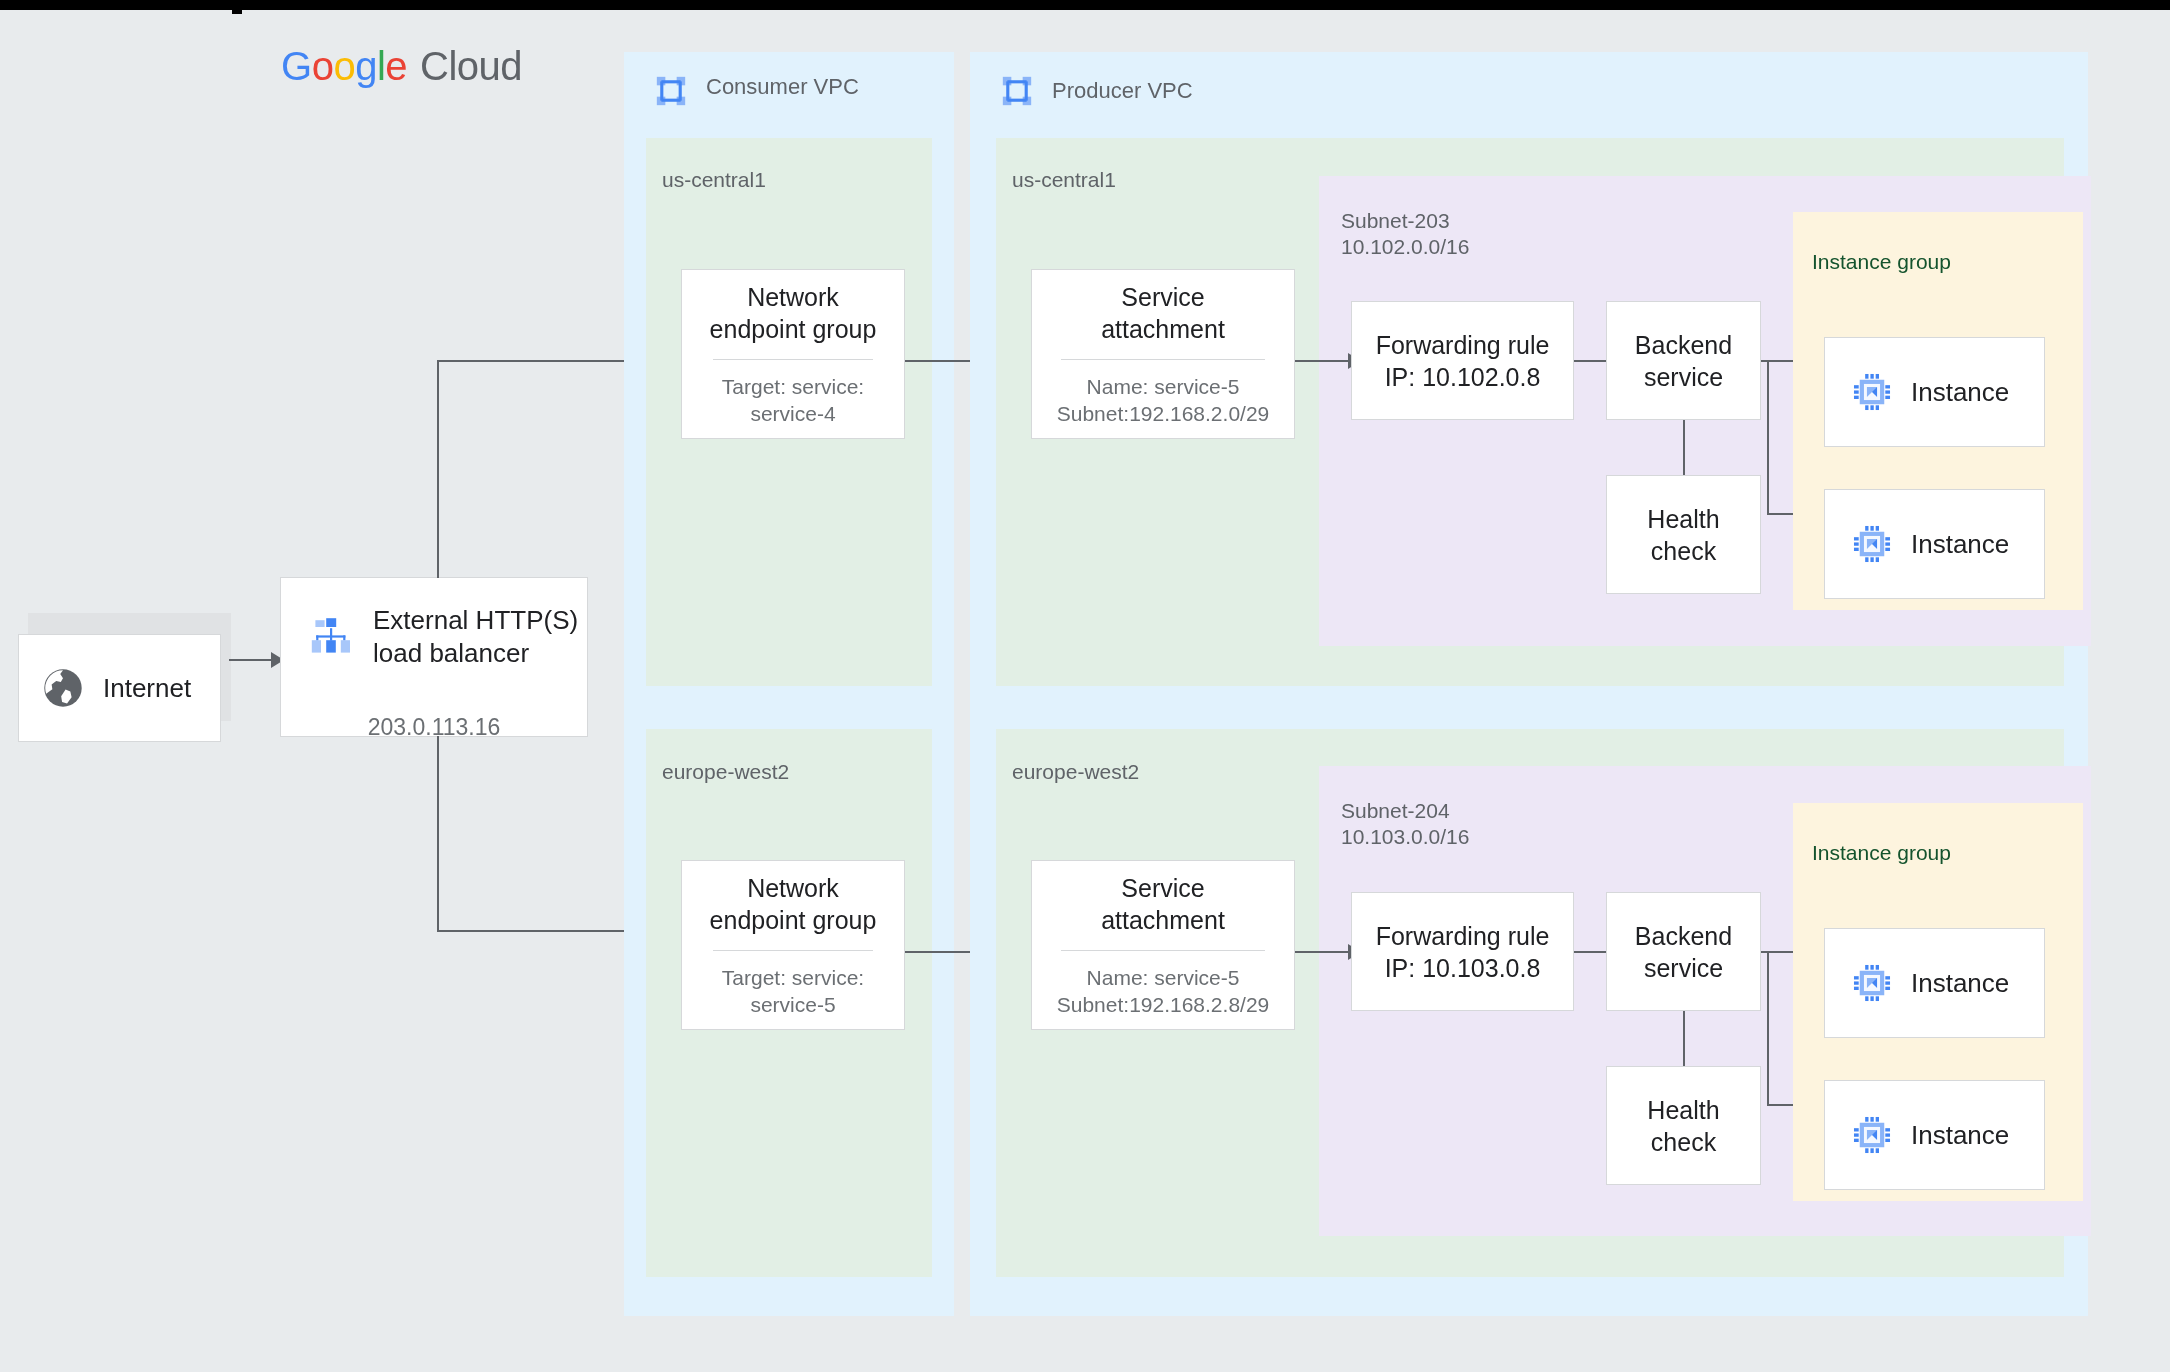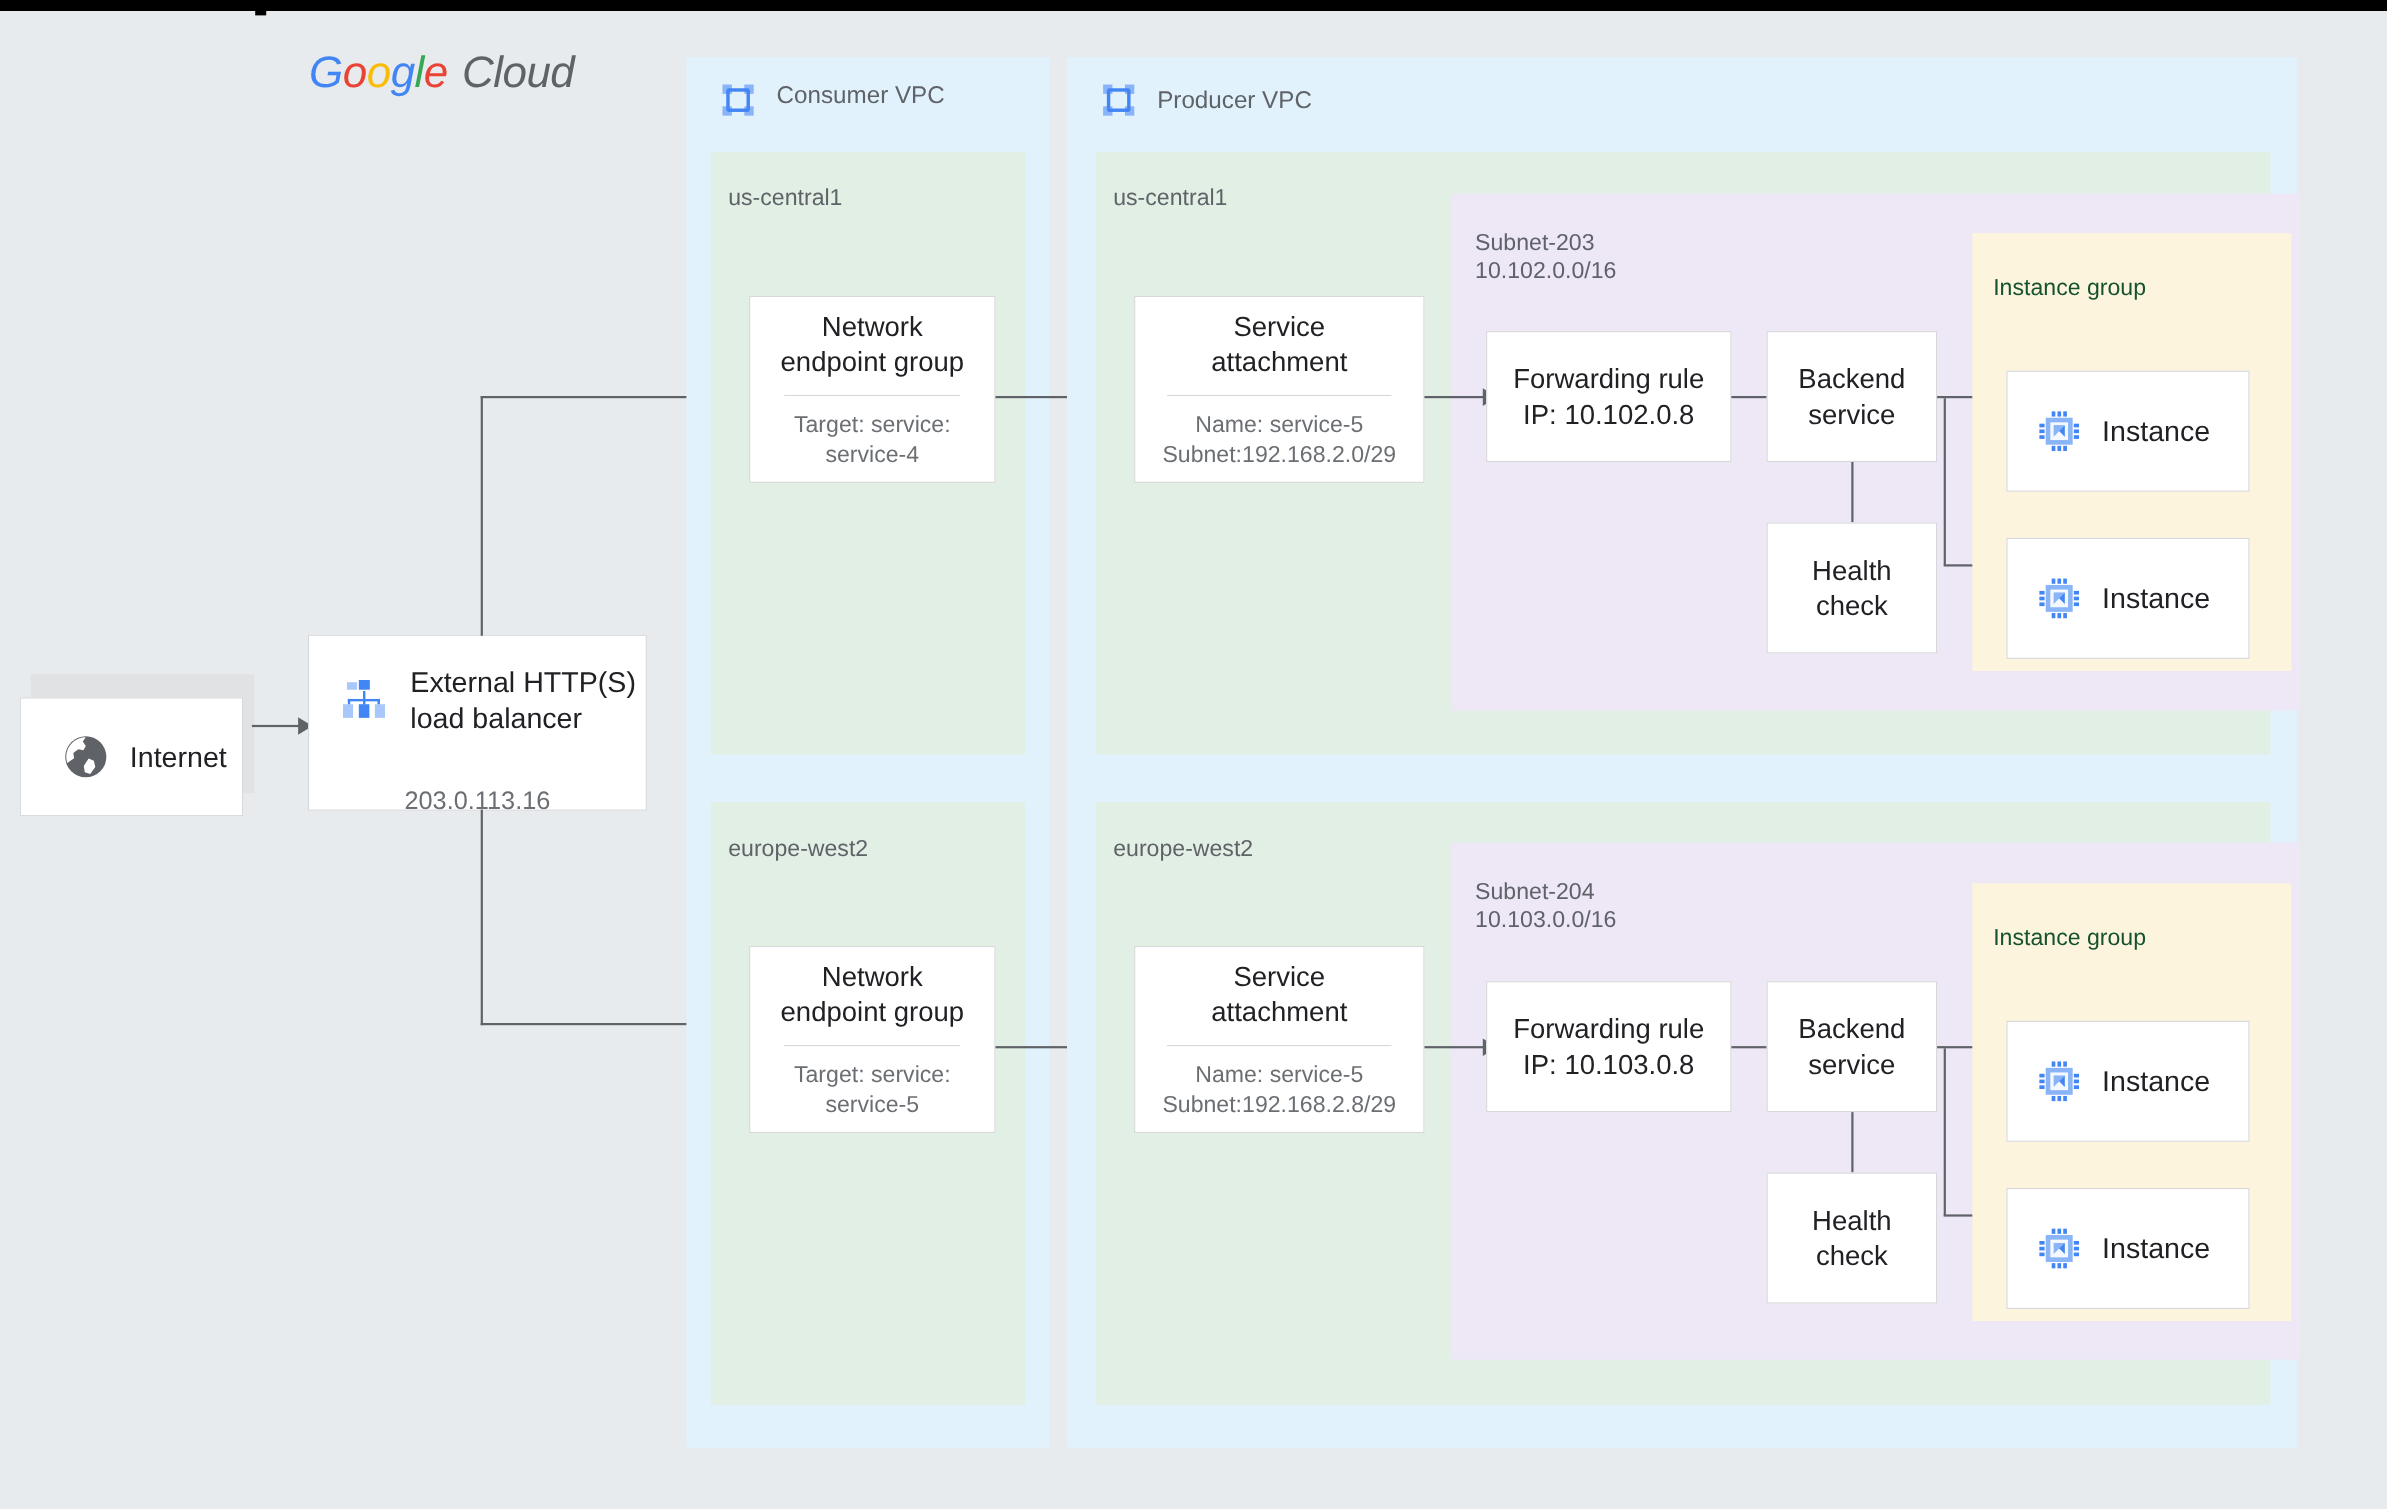--- a/index.html
+++ b/index.html
@@ -8,21 +8,21 @@
     background:#e8ebed;
     font-family:"Liberation Sans","DejaVu Sans",sans-serif;
     overflow:hidden;
     position:relative;
   }
   .topbar{position:absolute;left:0;top:0;width:2170px;height:10px;background:#000;}
   .topbar-notch{position:absolute;left:232px;top:0;width:10px;height:14px;background:#000;}
 
   
   .gc-logo{position:absolute;left:281px;top:44px;font-size:40px;letter-spacing:-0.5px;
-           font-family:"Liberation Sans","DejaVu Sans",sans-serif;font-style:italic;}
+           font-family:"Liberation Sans","DejaVu Sans",sans-serif;}
   .gc-logo span{display:inline-block;}
   .gc-b{color:#4285F4;} .gc-r{color:#EA4335;} .gc-y{color:#FBBC05;} .gc-g{color:#34A853;}
   .gc-cloud{color:#5f6368;margin-left:13px;}
 
   
   .vpc{position:absolute;background:#e1f2fd;}
   .vpc-title{position:absolute;color:#5f6368;font-size:22px;white-space:nowrap;}
   .region{position:absolute;background:#e2efe5;}
   .region-label{position:absolute;color:#5f6368;font-size:21px;white-space:nowrap;}
   .subnet{position:absolute;background:#ede7f6;}
@@ -57,21 +57,21 @@
 <body>
 
 <div class="topbar"></div>
 <div class="topbar-notch"></div>
 
 <div class="gc-logo">
   <span class="gc-b">G</span><span class="gc-r">o</span><span class="gc-y">o</span><span class="gc-b">g</span><span class="gc-g">l</span><span class="gc-r">e</span><span class="gc-cloud">Cloud</span>
 </div>
 
 <div class="shadowbox" style="left:28px;top:613px;width:203px;height:108px;"></div>
-<div class="iconcard" style="left:18px;top:603px;width:203px;height:108px;padding-left:37px;">
+<div class="iconcard" style="left:18px;top:603px;width:203px;height:108px;padding-left:22px;">
   <span>
     <svg width="44" height="44" viewBox="0 0 24 24">
       <circle cx="12" cy="12" r="10.2" fill="#5f6368"></circle>
       <path d="M12 2.3a9.7 9.7 0 0 0-9.7 9.7c0 1.1.2 2.2.5 3.1l3.4-2.4-.4-2.6 2.5-1.9 2.5.5 1.2-2-1.5-2.3 1.5-2.1z" fill="#ffffff"></path>
       <path d="M13.4 12.8l2.6 1.1.7 3.2-2.5 3.4-2.7-.8-.5-3.2 2.4-3.7z" fill="#ffffff"></path>
     </svg>
   </span>
   <span class="lbl">Internet</span>
 </div>
 

